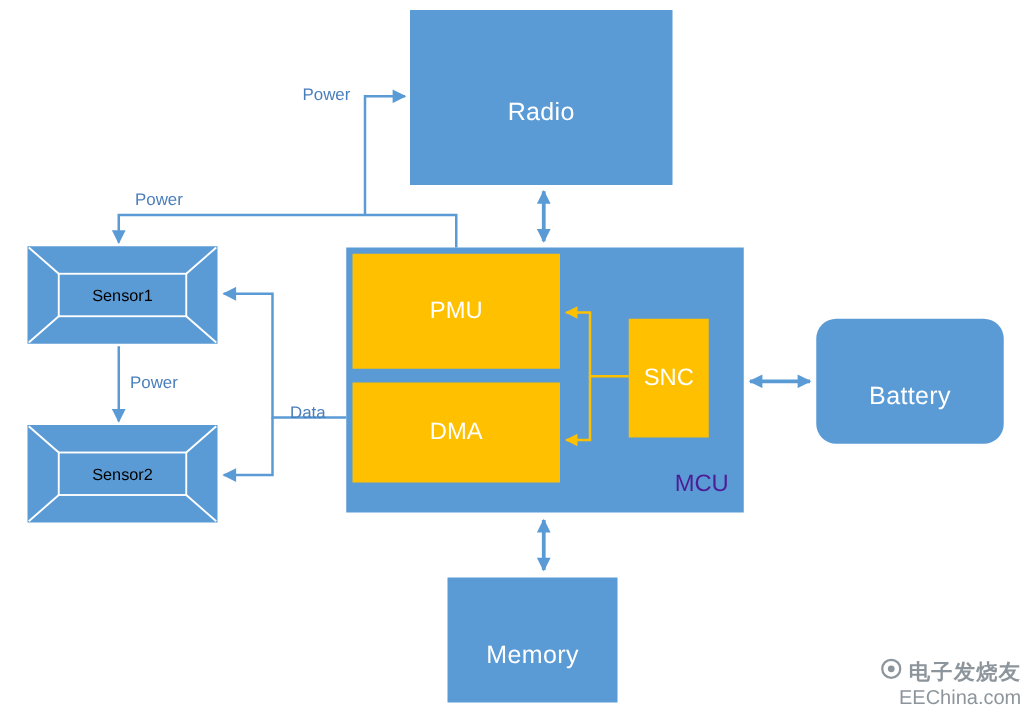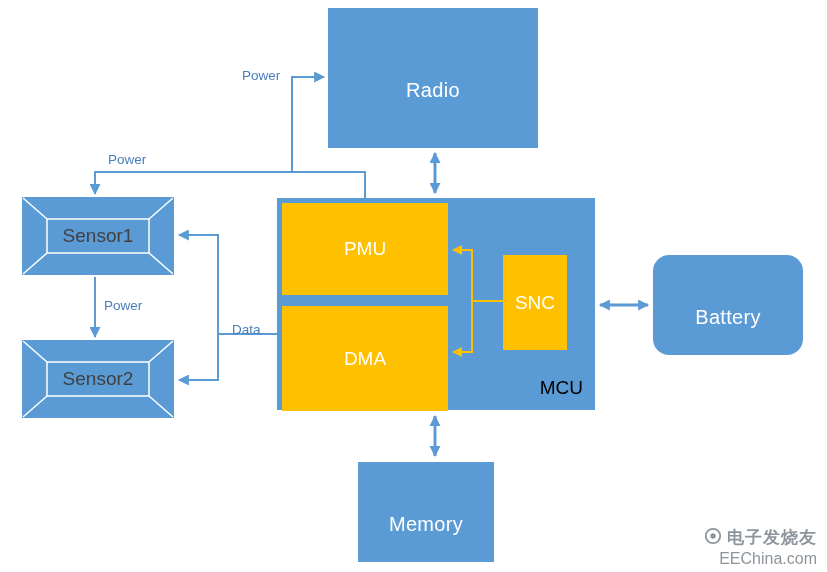--- a/index.html
+++ b/index.html
@@ -8,34 +8,34 @@
 
   .block { position:absolute; display:flex; align-items:center; justify-content:center; color:#ffffff; }
   .blue   { background:#5B9BD5; }
   .orange { background:#FFC000; }
   .lbl    { font-size:20px; letter-spacing:.3px;margin-top:24px; }
   .lbl-sm { font-size:19px; }
 
   #radio   { left:328px; top:8px;   width:210px; height:140px; z-index:1; }
   #mcu     { left:277px; top:198px; width:318px; height:212px; z-index:1; }
   #pmu     { left:282px; top:203px; width:166px; height:92px;  z-index:2; }
-  #dma     { left:282px; top:306px; width:166px; height:105px;  z-index:2; }
+  #dma     { left:282px; top:306px; width:166px; height:80px;  z-index:2; }
   #snc     { left:503px; top:255px; width:64px;  height:95px;  z-index:2; }
   #battery { left:653px; top:255px; width:150px; height:100px; border-radius:16px; z-index:1; }
   #memory  { left:358px; top:462px; width:136px; height:100px; z-index:1; }
 
-  .mcu-lbl { position:absolute; right:12px; bottom:11px; font-size:19px; color:#000000; }
+  .mcu-lbl { position:absolute; right:12px; bottom:11px; font-size:19px; color:#4c1d95; }
 
   .sensor { position:absolute; width:152px; height:78px; background:#5B9BD5; z-index:1; }
   #sensor1 { left:22px; top:197px; }
   #sensor2 { left:22px; top:340px; }
   .sensor svg { position:absolute; left:0; top:0; }
   .sensor .s-lbl { position:absolute; left:0; top:0; width:100%; height:100%;
                    display:flex; align-items:center; justify-content:center;
-                   color:#404040; font-size:19px; }
+                   color:#000000; font-size:13px; }
 
   .wires { position:absolute; left:0; top:0; z-index:3; pointer-events:none; }
 
   .edge-label { position:absolute; z-index:4; color:#4A7EBB; font-size:13.5px; }
   #lbl-power-radio   { left:242px; top:68px;  }
   #lbl-power-sensor1 { left:108px; top:152px; }
   #lbl-power-sensor2 { left:104px; top:298px; }
   #lbl-data          { left:232px; top:322px; }
 
   .watermark { position:absolute; right:10px; bottom:4px; z-index:4; text-align:right; color:#8d959c; }

